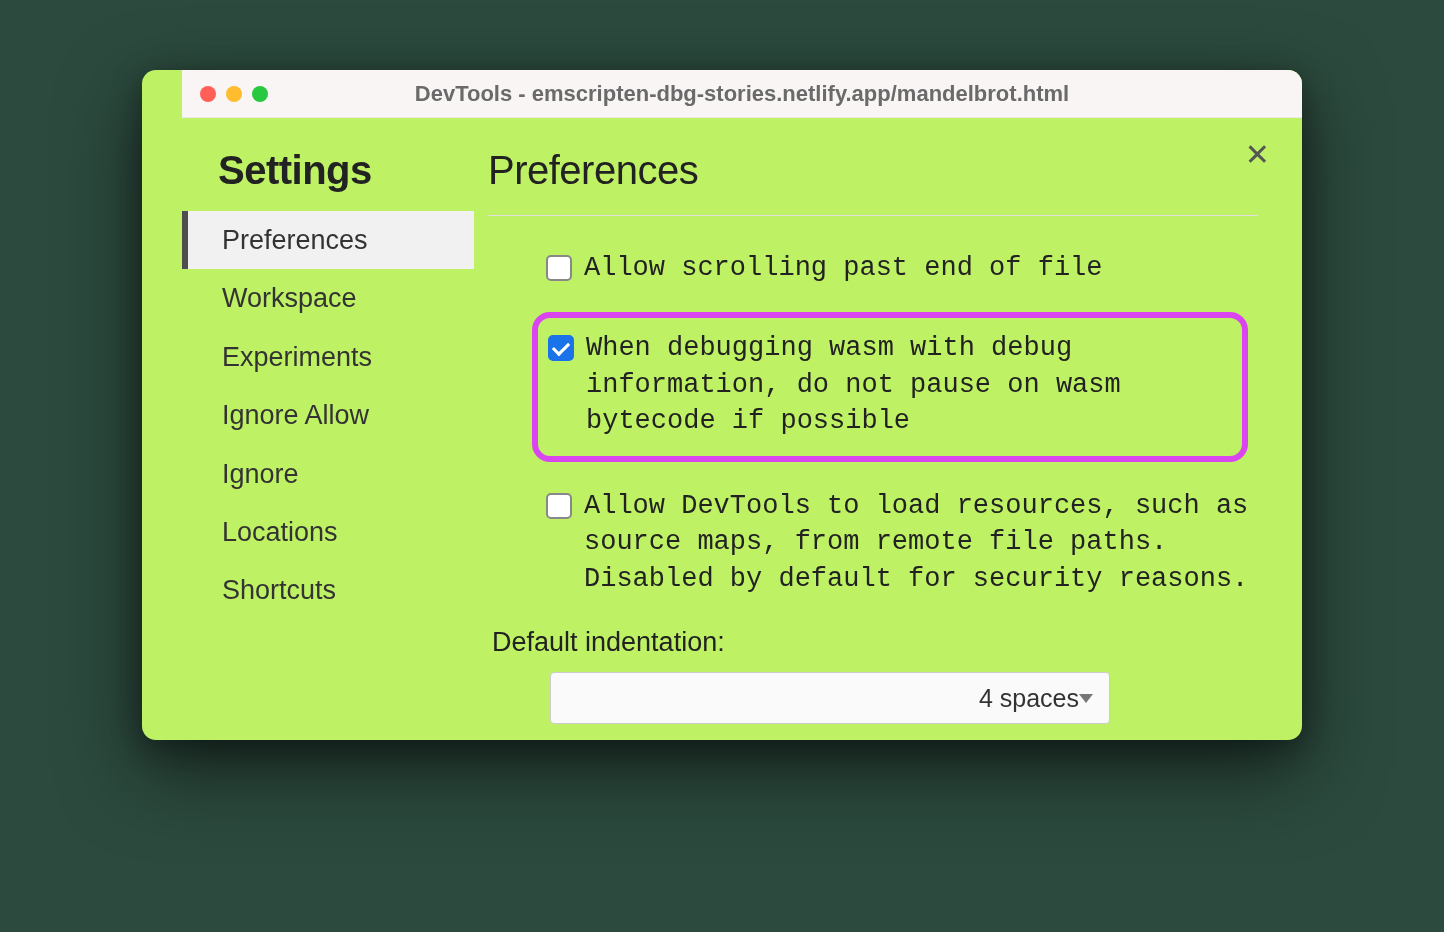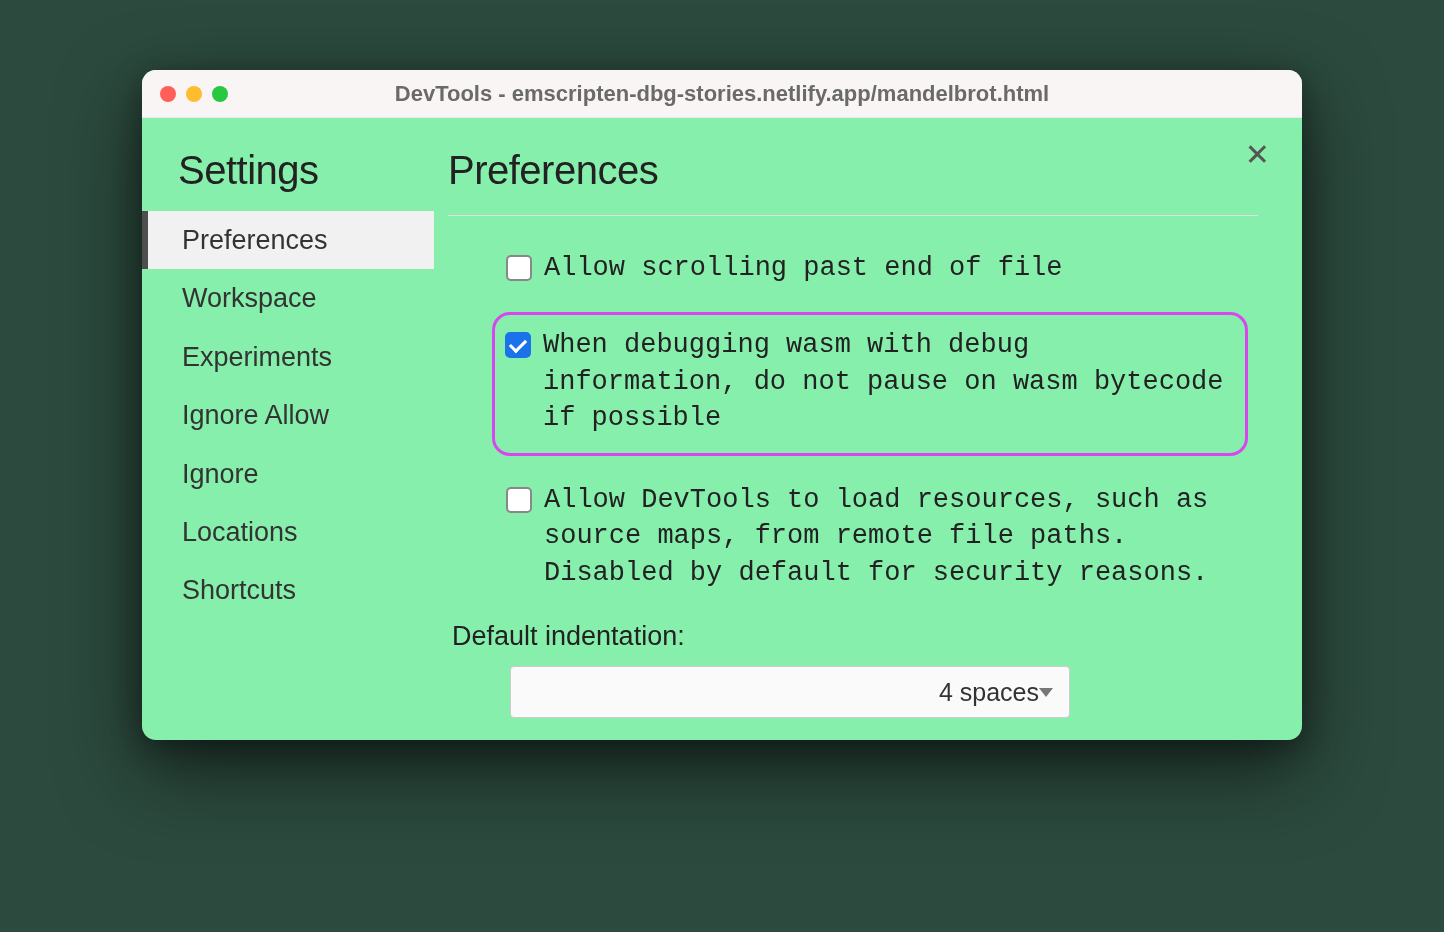--- a/index.html
+++ b/index.html
@@ -12,24 +12,25 @@
       background: #2c4a3e;
       width: 1444px;
       height: 932px;
       display: flex;
       align-items: flex-start;
       justify-content: center;
       padding-top: 70px;
     }
     .window {
       width: 1160px;
-      background: #86efac;
+      background: #bef264;
       border-radius: 14px;
       box-shadow: 0 30px 80px rgba(0,0,0,0.55), 0 8px 30px rgba(0,0,0,0.35);
       overflow: hidden;
+      padding-left: 40px;
     }
     .titlebar {
       height: 48px;
       background: #faf5f5;
       display: flex;
       align-items: center;
       padding: 0 18px;
       border-bottom: 1px solid rgba(0,0,0,0.05);
       position: relative;
     }
@@ -60,21 +61,21 @@
       display: flex;
       height: 622px;
       position: relative;
     }
     .sidebar {
       width: 292px;
       padding: 30px 0 0 0;
     }
     .sidebar-title {
       font-size: 40px;
-      font-weight: 400;
+      font-weight: 700;
       color: #222;
       padding: 0 0 18px 36px;
       letter-spacing: -0.5px;
     }
     .sidebar-item {
       font-size: 27px;
       color: #333;
       padding: 13px 0 13px 40px;
       cursor: pointer;
       line-height: 1.2;
@@ -111,21 +112,21 @@
       display: flex;
       align-items: flex-start;
       margin: 0 0 20px 50px;
       padding: 6px 8px;
       gap: 12px;
       font-size: 27px;
       color: #222;
       font-family: Liberation Mono, monospace;
     }
     .pref-row.highlighted {
-      border: 3px solid #d946ef;
+      border: 6px solid #d946ef;
       border-radius: 18px;
       padding: 12px 14px 16px 10px;
       margin-left: 44px;
       margin-right: 10px;
     }
     .checkbox {
       width: 26px;
       height: 26px;
       border: 2px solid #888;
       border-radius: 5px;

